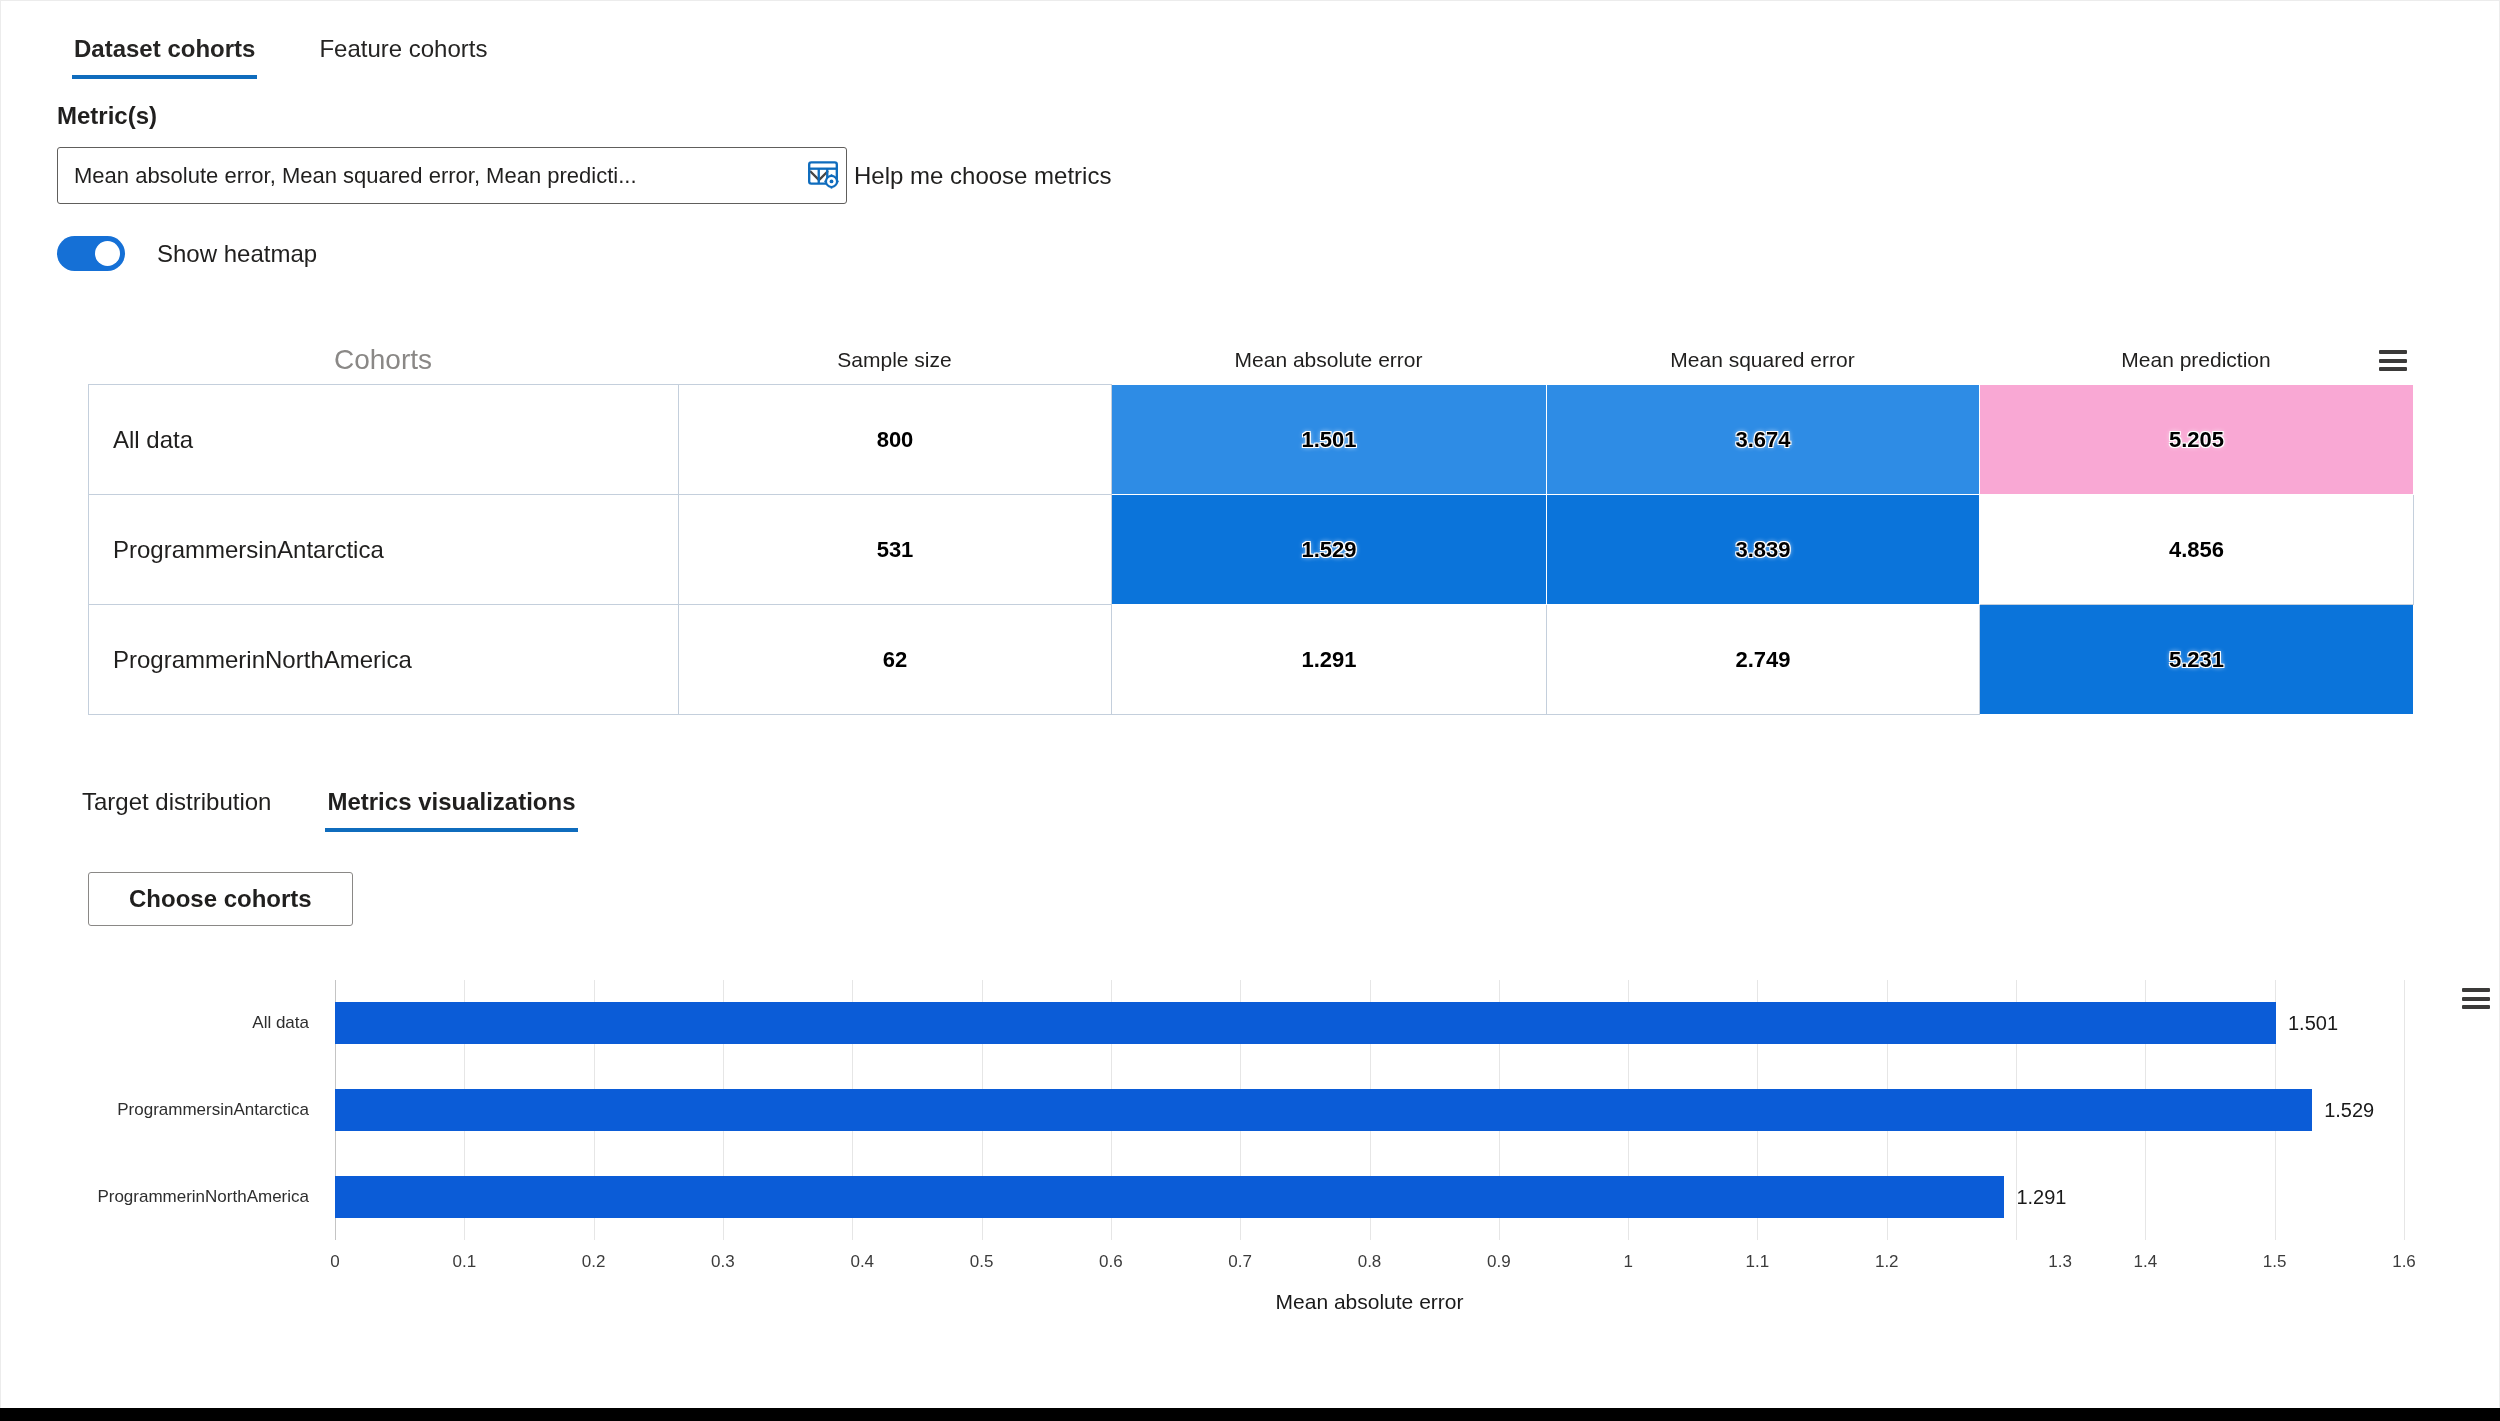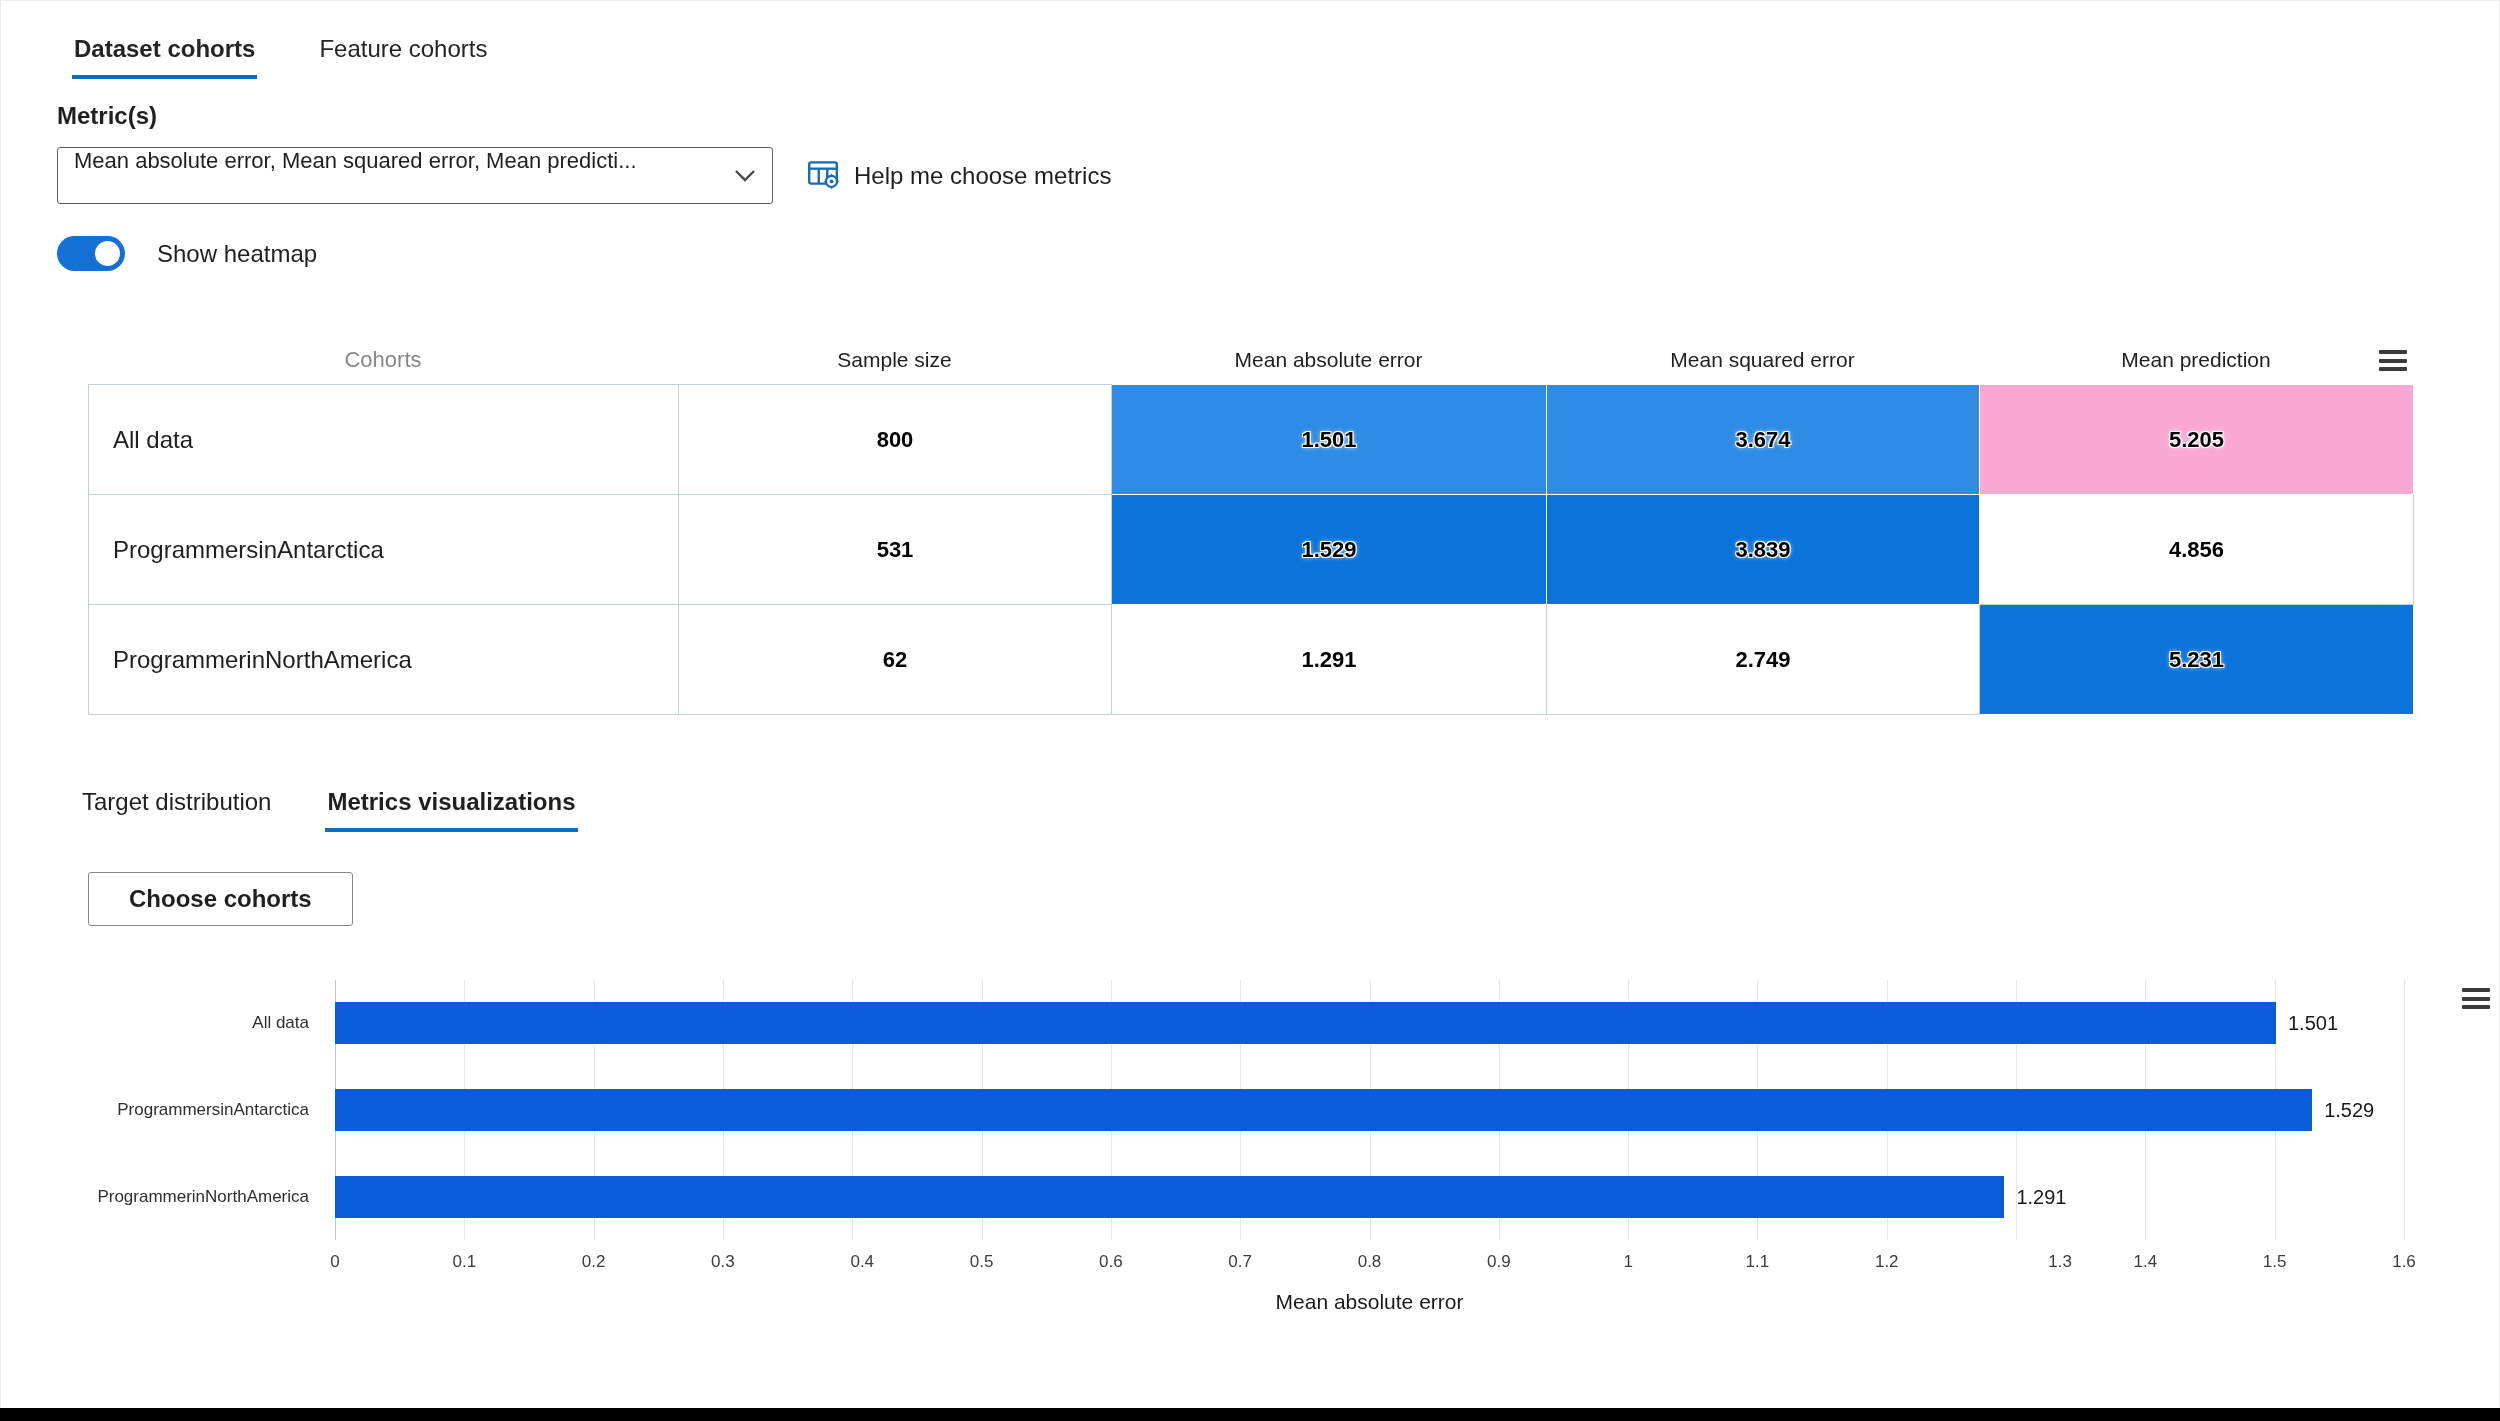--- a/index.html
+++ b/index.html
@@ -15,42 +15,42 @@
   .page { position:absolute; inset:0; background:#fff; box-shadow: inset 0 0 0 1px #ececec; }
 
   
   .tabs { position:absolute; left:72px; top:4px; display:flex; gap:60px;margin-top:27px; }
   .tab { font-size:24px; color:#252423; padding:4px 2px 12px 2px; cursor:pointer; border-bottom:4px solid transparent; }
   .tab.active { font-weight:700; border-bottom-color:#0f6cbd; }
 
   
   .metric-label { position:absolute; left:57px; top:102px; font-size:24px; font-weight:700; }
   .dropdown {
-    position:absolute; left:57px; top:147px; width:716px; height:57px;
+    position:absolute; left:57px; top:147px; width:790px; height:57px;
     border:1px solid #605e5c; border-radius:3px; background:#fff;
-    display:flex; justify-content:space-between;
+    display:flex; align-items:center; justify-content:space-between;
     padding:0 16px 0 16px; cursor:pointer;
   }
   .dropdown-text { font-size:22px; color:#201f1e; white-space:nowrap; overflow:hidden; }
   .chevron { display:flex; align-items:center; margin-left:14px; flex:0 0 auto; }
 
   .help { position:absolute; left:806px; top:147px; height:57px; display:flex; align-items:center; gap:14px; cursor:pointer; }
   .help-label { font-size:24px; color:#201f1e; }
 
   
   .toggle-row { position:absolute; left:57px; top:236px; display:flex; align-items:center; gap:32px; }
   .toggle { width:68px; height:35px; border-radius:18px; background:#1570d6; position:relative; cursor:pointer; }
   .toggle .knob { position:absolute; right:5px; top:5px; width:25px; height:25px; border-radius:50%; background:#fff; }
   .toggle-label { font-size:24px; }
 
   
   .cohort-table { position:absolute; left:88px; top:336px; width:2325px; }
   .cohort-header { display:flex; height:48px; align-items:center; }
   .hc { text-align:center; font-size:21px; color:#201f1e; }
-  .hc-cohorts { color:#8a8886; font-size:22px; }
+  .hc-cohorts { color:#8a8886; font-size:28px; }
   .w-name { width:590px; } .w-c2 { width:433px; } .w-c3 { width:435px; } .w-c4 { width:433px; } .w-c5 { width:434px; }
 
   table.grid { border-collapse:collapse; width:2325px; table-layout:fixed; background:#fff; }
   td.cell { height:110px; border:1px solid #c4cfdc; text-align:center; vertical-align:middle; font-size:22px; color:#000; }
   td.name-cell { text-align:left; padding-left:24px; font-size:24px; font-weight:400; color:#201f1e; }
   td.num-cell { font-weight:700; }
   td.heat-cell {
     border-color:#ffffff;
     text-shadow:-1px -1px 0 #fff, 1px -1px 0 #fff, -1px 1px 0 #fff, 1px 1px 0 #fff, 0 0 5px #fff;
   }

